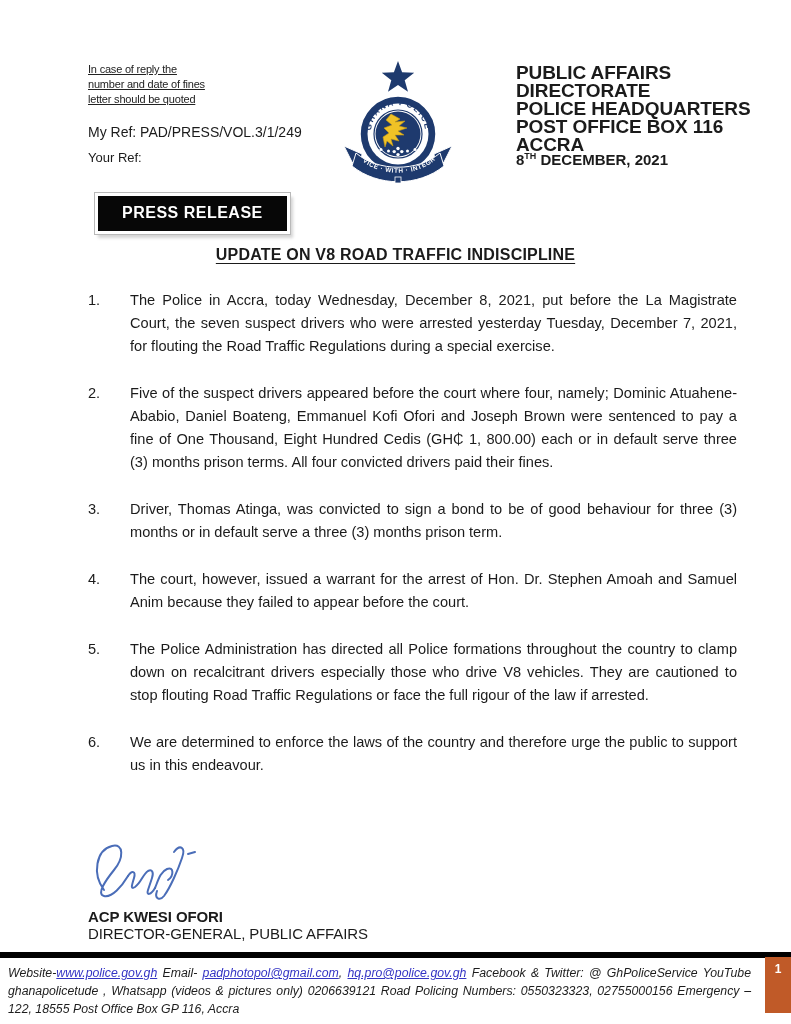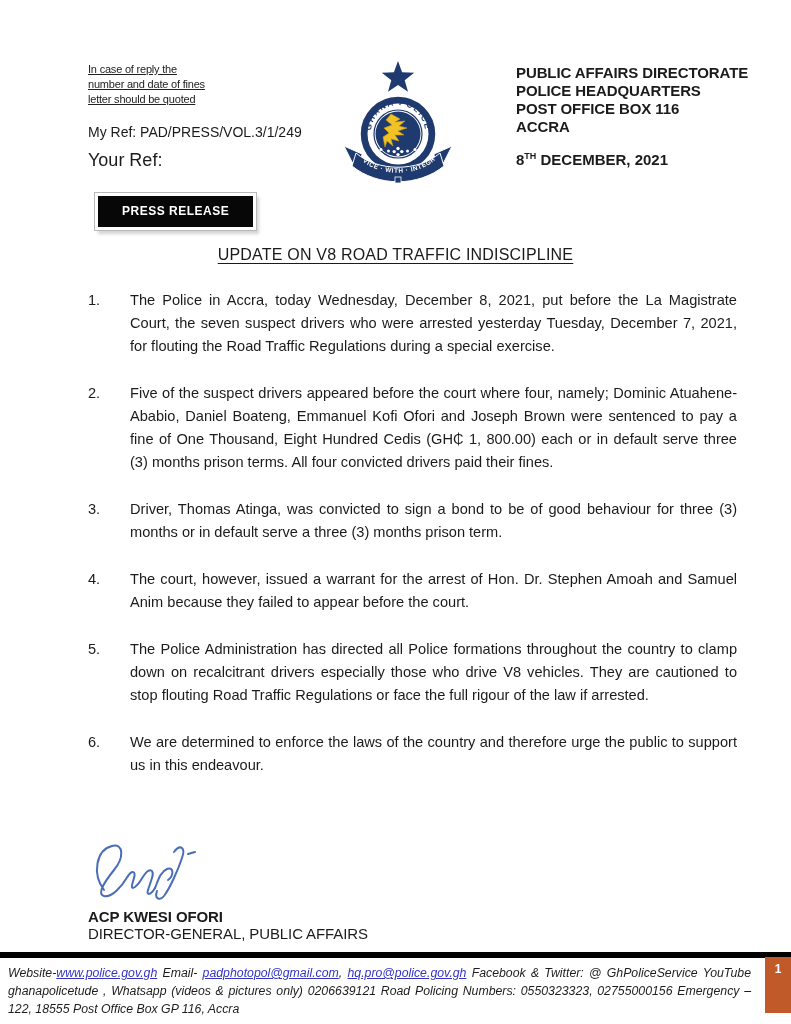--- a/index.html
+++ b/index.html
@@ -14,47 +14,47 @@
     overflow:hidden;
   }
   
   .note {
     position:absolute; left:88px; top:62px;
     width:140px; font-size:11px; line-height:15px;
     letter-spacing:-0.2px; color:#222;
   }
   .note div { text-decoration:underline; }
   .ref-my  { position:absolute; left:88px; top:124px; font-size:14px; }
-  .ref-your{ position:absolute; left:88px; top:150px; font-size:18px; }
+  .ref-your{ position:absolute; left:88px; top:150px; font-size:13px; }
   .logo-wrap { position:absolute; left:336px; top:58px; width:124px; height:140px; }
   .addr {
     position:absolute; left:516px; top:64px;
-    font-weight:bold; font-size:15px; line-height:18px;
+    font-weight:bold; font-size:19px; line-height:18px;
     letter-spacing:-0.1px;
   }
   .date {
     position:absolute; left:516px; top:151px;
     font-weight:bold; font-size:15px;
   }
   .date sup { font-size:9px; vertical-align:super; }
   
   .press-box {
     position:absolute; left:95px; top:193px;
     background:#070707; color:#ffffff;
-    font-weight:bold; font-size:12px; letter-spacing:0.5px;
+    font-weight:bold; font-size:16px; letter-spacing:0.5px;
     padding:8px 24px 9px 24px;
     border:3px solid #ffffff;
     outline:1px solid #b9b9b9;
     box-shadow:3px 4px 3px #d4d4d4;
     text-align:right;
   }
   
   .doc-title {
     position:absolute; left:0; top:246px; width:100%;
-    text-align:center; font-weight:normal; font-size:16px;
+    text-align:center; font-weight:bold; font-size:16px;
     text-decoration:underline; text-underline-offset:3px;
     letter-spacing:0.2px;
   }
   
   .content { position:absolute; left:88px; top:289px; width:649px; }
   .para {
     display:grid; grid-template-columns:42px 1fr;
     margin-bottom:24px;
     font-size:14.6px; line-height:23px;
   }

